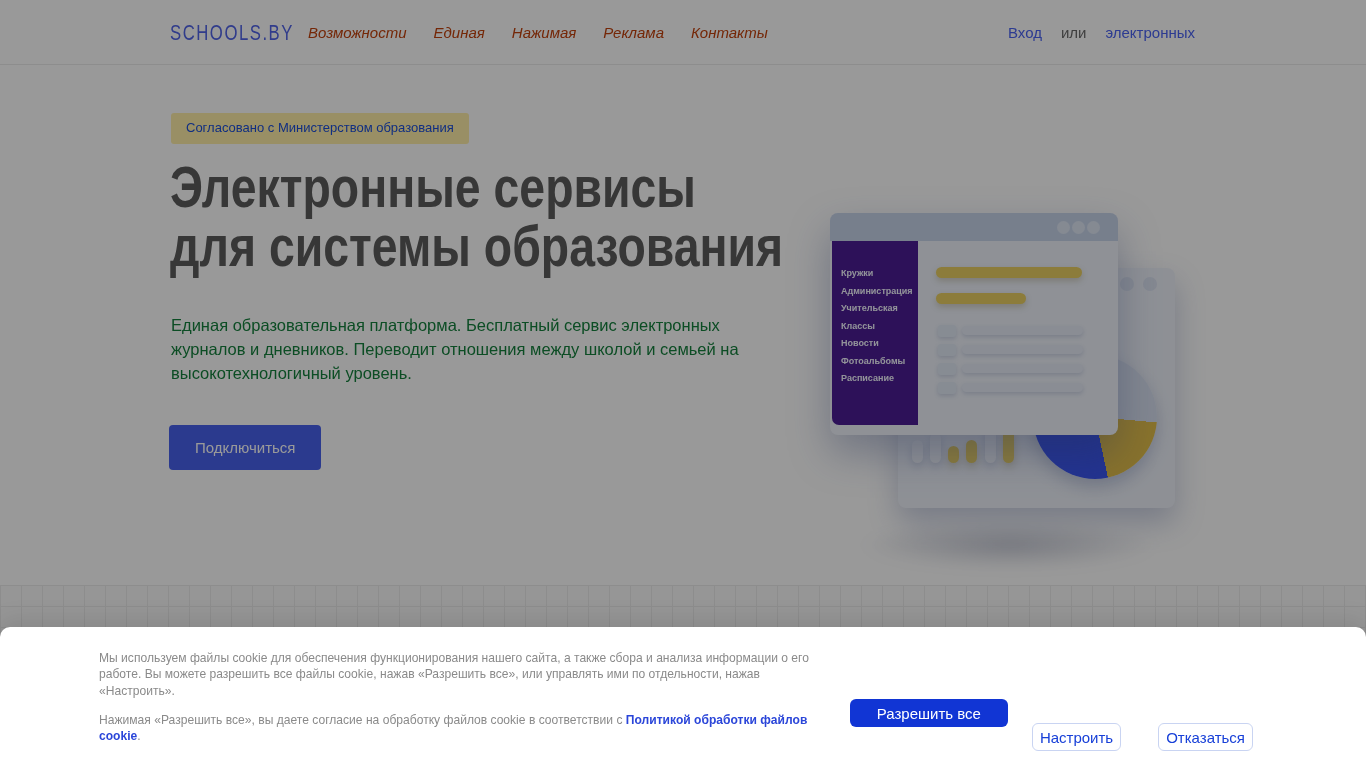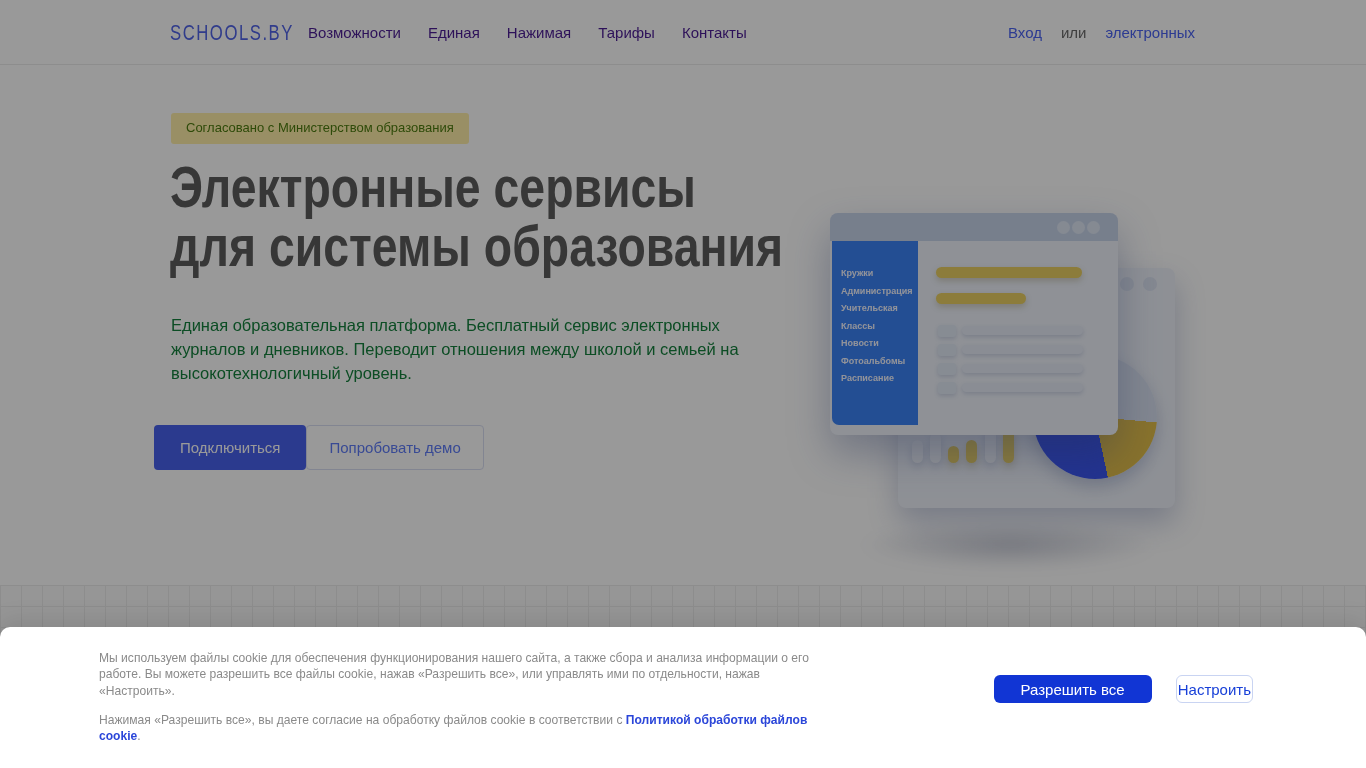--- a/index.html
+++ b/index.html
@@ -7,35 +7,35 @@
               font-family:"Liberation Sans", sans-serif; }
   .screen { position:relative; width:1366px; height:768px; background:#fff; }
 
   
   .navbar { position:absolute; top:0; left:0; width:100%; height:65px;
             background:#fff; border-bottom:1px solid #ececec; }
   .logo { position:absolute; left:170px; top:20px; font-size:22px; font-weight:500;
           color:#5265e8; letter-spacing:2px; transform:scaleX(0.76);
           transform-origin:0 50%; white-space:nowrap; cursor:pointer; }
   .nav-menu { position:absolute; left:308px; top:24px; display:flex; gap:27px; }
-  .nav-menu a { font-size:15px; color:#4c1d95; text-decoration:none; white-space:nowrap; cursor:pointer; }
+  .nav-menu a { font-size:15px; color:#c2410c; text-decoration:none; white-space:nowrap; cursor:pointer;font-style:italic; }
   .auth { position:absolute; right:171px; top:24px; font-size:15px; color:#6a6a6a;
           display:flex; gap:19px; white-space:nowrap; }
   .auth a { color:#4b63f2; text-decoration:none; cursor:pointer; }
 
   
   .hero { position:absolute; top:65px; left:0; width:100%; height:520px; background:#fff; }
   .badge { position:absolute; left:171px; top:48px; height:31px; padding:7px 15px;
-           background:#ffefa8; border-radius:3px; font-size:13px; color:#4d7c0f; }
+           background:#ffefa8; border-radius:3px; font-size:13px; color:#1d4ed8; }
   .hero-title { position:absolute; left:170px; top:92px; font-size:58px; line-height:59px;
                 font-weight:700; color:#5d5d5d; white-space:pre-line;
                 transform:scaleX(0.80); transform-origin:0 0; width:125%; }
   .hero-desc { position:absolute; left:171px; top:248px; width:578px; font-size:16.5px;
                line-height:24px; color:#15803d; }
-  .hero-buttons { position:absolute; left:154px; top:360px; display:flex; }
+  .hero-buttons { position:absolute; left:169px; top:360px; display:flex; gap:16px; }
   .btn-primary { height:45px; padding:0 26px; background:#4861ed; color:#fff; border:none;
                  border-radius:4px; font-size:15px; font-family:inherit; cursor:pointer; }
   .btn-outline { height:45px; padding:0 22px; background:transparent; color:#5f7cf7;
                  border:1px solid #d9def2; border-radius:4px; font-size:15px;
                  font-family:inherit; cursor:pointer; }
 
   
   .illu { position:absolute; left:830px; top:140px; width:350px; height:360px; }
   .illu-shadow { position:absolute; left:30px; top:315px; width:300px; height:50px;
                  background:radial-gradient(ellipse at center, rgba(60,70,110,0.28), transparent 70%);
@@ -54,21 +54,21 @@
   .bars .w { background:#f0f3fa; box-shadow:0 4px 8px rgba(70,90,150,0.2); }
   .bars .y { background:#e9cf63; box-shadow:0 4px 8px rgba(120,100,30,0.25); }
   .win-front { position:absolute; left:0; top:8px; width:288px; height:222px;
                background:#eef2fa; border-radius:8px;
                box-shadow:0 18px 40px rgba(60,80,140,0.35); }
   .win-front .topbar { position:absolute; left:0; top:0; width:100%; height:28px;
                        background:#c7d4ea; border-radius:8px 8px 0 0; }
   .win-front .topbar .dots { position:absolute; right:18px; top:8px; display:flex; gap:2px; }
   .win-front .topbar .dots i { width:13px; height:13px; border-radius:50%; background:#dee6f4; }
   .side-panel { position:absolute; left:2px; top:28px; width:86px; height:184px;
-                background:#3b82f6; border-radius:0 0 0 7px; padding:24px 0 6px 9px; }
+                background:#4c1d95; border-radius:0 0 0 7px; padding:24px 0 6px 9px; }
   .side-panel span { display:block; font-size:9px; font-weight:700; color:#f3f5ff;
                      line-height:17.5px; white-space:nowrap; }
   .ybar { position:absolute; height:11px; background:#e9cf63; border-radius:6px;
           box-shadow:0 3px 6px rgba(120,100,30,0.25); }
   .row-check { position:absolute; width:18px; height:12px; background:#e2e9f6;
                border-radius:3px; box-shadow:0 2px 4px rgba(70,90,150,0.2); }
   .row-bar { position:absolute; width:121px; height:9px; background:#e6ebf7;
              border-radius:5px; box-shadow:0 2px 4px rgba(70,90,150,0.2); }
 
   
@@ -87,52 +87,51 @@
             box-shadow:0 -6px 24px rgba(0,0,0,0.10); }
   .cookie-text { position:absolute; left:99px; top:23px; width:800px;
                  transform:scaleX(0.895); transform-origin:0 0;
                  font-size:13.5px; line-height:16.3px; color:#8a8a8a; }
   .cookie-text p + p { margin-top:13px; }
   .cookie-link { color:#2b46d9; font-weight:700; text-decoration:none; cursor:pointer; }
   .cookie-buttons { position:absolute; right:113px; top:48px; display:flex; align-items:center; }
   .cbtn { height:28px; border-radius:6px; font-size:15px; font-family:inherit; cursor:pointer;
           white-space:nowrap; }
   .cbtn-solid { background:#1135d4; color:#fff; border:none; padding:0 27px; }
-  .cbtn-ghost { background:#fff; color:#1840d8; border:1px solid #c9d4f2; padding:0 1px; }
+  .cbtn-ghost { background:#fff; color:#1840d8; border:1px solid #c9d4f2; padding:0 7px;margin-top:48px; }
   .gap24 { margin-left:24px; } .gap37 { margin-left:37px; }
 </style>
 </head>
 <body>
 
 <div class="screen">
 
   <header class="navbar">
     <div class="logo">SCHOOLS.BY</div>
     <nav class="nav-menu">
       <a>Возможности</a>
       <a>Единая</a>
       <a>Нажимая</a>
-      <a>Тарифы</a>
+      <a>Реклама</a>
       <a>Контакты</a>
     </nav>
     <div class="auth">
       <a>Вход</a>
       <span>или</span>
       <a>электронных</a>
     </div>
   </header>
 
   <section class="hero">
     <div class="badge">Согласовано с Министерством образования</div>
     <h1 class="hero-title">Электронные сервисы
 для системы образования</h1>
     <p class="hero-desc">Единая образовательная платформа. Бесплатный сервис электронных журналов и дневников. Переводит отношения между школой и семьей на высокотехнологичный уровень.</p>
     <div class="hero-buttons">
       <button class="btn-primary">Подключиться</button>
-      <button class="btn-outline">Попробовать демо</button>
     </div>
 
     <div class="illu">
       <div class="illu-shadow"></div>
 
       <div class="win-back">
         <div class="dots">
             <i></i>
             <i></i>
             <i></i>
@@ -184,16 +183,17 @@
   <div class="overlay"></div>
 
   <div class="cookie">
     <div class="cookie-text">
       <p>Мы используем файлы cookie для обеспечения функционирования нашего сайта, а также сбора и анализа информации о его работе. Вы можете разрешить все файлы cookie, нажав «Разрешить все», или управлять ими по отдельности, нажав «Настроить».</p>
       <p><span>Нажимая «Разрешить все», вы даете согласие на обработку файлов cookie в соответствии с </span><a class="cookie-link">Политикой обработки файлов cookie</a><span>.</span></p>
     </div>
     <div class="cookie-buttons">
       <button class="cbtn cbtn-solid">Разрешить все</button>
       <button class="cbtn cbtn-ghost gap24">Настроить</button>
+      <button class="cbtn cbtn-ghost gap37">Отказаться</button>
     </div>
   </div>
 
 </div>
 
 </body></html>

